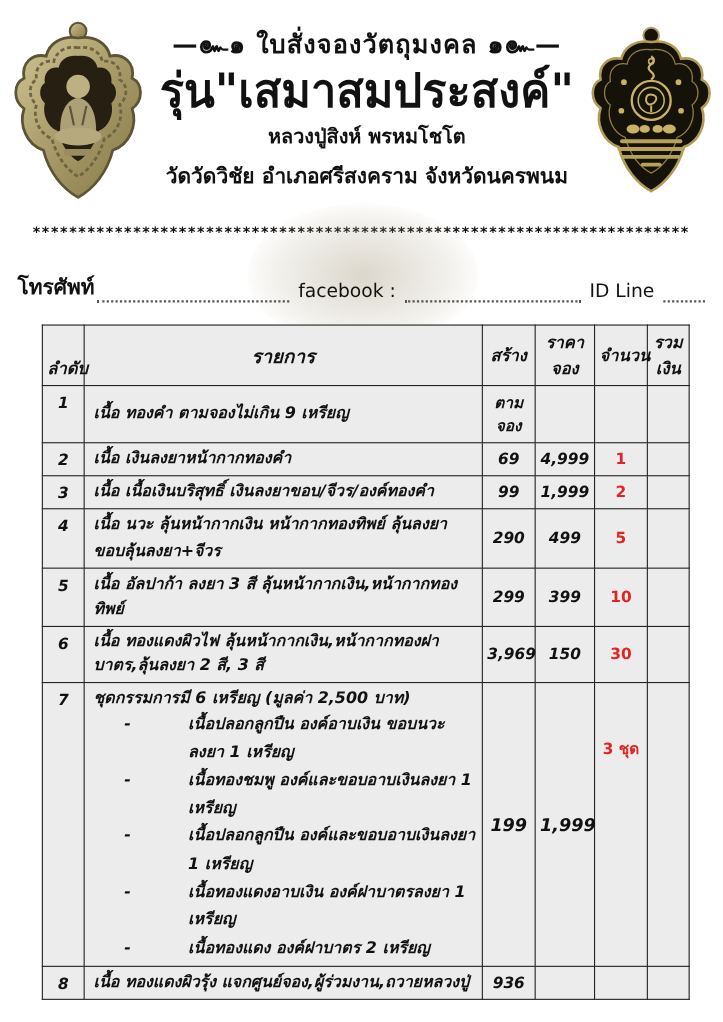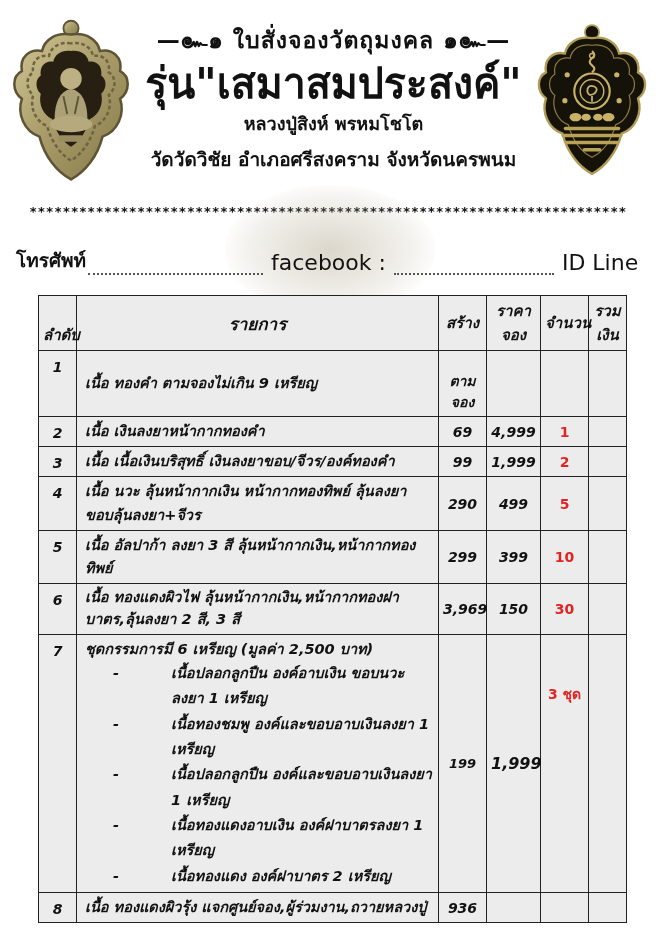--- a/index.html
+++ b/index.html
@@ -23,36 +23,36 @@
   .watermark1 { position:absolute; left:225px; top:185px; width:210px; height:130px;
     background:radial-gradient(ellipse at center, rgba(176,166,140,0.45) 0%, rgba(176,166,140,0.15) 55%, transparent 75%);
     border-radius:50%; z-index:0; }
   .watermark2 { position:absolute; left:255px; top:770px; width:170px; height:60px;
     background:radial-gradient(ellipse at center, rgba(176,166,140,0.40) 0%, transparent 70%);
     border-radius:50%; z-index:0; }
   
   .formlines { position:relative; z-index:1; padding:14px 14px 0 16px; }
   .formline { display:flex; align-items:flex-end; margin-top:12px; font-size:19px; font-weight:bold; }
   .formline .lbl { white-space:nowrap; }
-  .formline .lbl.latin { font-weight:normal; font-size:22px; padding:0 6px; }
+  .formline .lbl.latin { font-weight:normal; font-size:17px; padding:0 6px; }
   .dots { flex:1 1 auto; border-bottom:2px dotted #555; height:1em; margin:0 2px; }
   .dots.fixed { flex:0 0 auto; }
   
   .table-wrap { position:relative; z-index:1; margin:20px 30px 0 38px; }
   table { border-collapse:collapse; table-layout:fixed; width:588px; background:#ececec; }
   col.c-no{width:38px;} col.c-item{width:362px;} col.c-made{width:48px;}
   col.c-price{width:54px;} col.c-qty{width:48px;} col.c-total{width:38px;}
   th, td { border:1.5px solid #222; font-size:14px; padding:3px 4px; vertical-align:middle; }
   th { font-weight:bold; font-style:italic; font-size:15px; height:46px; }
   th.h-item { font-size:17px; }
   td.no-cell { text-align:center; font-weight:bold; font-style:italic; vertical-align:top; padding-top:8px; }
   td.item-cell { font-weight:bold; font-style:italic; font-size:14.5px; padding-left:8px; line-height:1.6; }
   td.num-cell { text-align:center; font-weight:bold; font-style:italic; }
   td.qty-cell { text-align:center; font-weight:bold; color:#e32222; font-size:14px; }
-  tr.r1 td { height:44px; } tr.r1 td.num-cell{ vertical-align:top; padding-top:20px; line-height:1.5;margin-left:36px; }
+  tr.r1 td { height:44px; } tr.r1 td.num-cell{ vertical-align:top; padding-top:6px; line-height:1.5;margin-left:36px; }
   tr.rs td { height:29px; }
   tr.r6 td.item-cell { line-height:1.5; }
   .subitem { display:flex; padding-left:28px; line-height:1.75; }
   .subitem .bullet { width:58px; flex:0 0 auto; }
 </style>
 </head>
 <body>
 
 <div class="page">
 
@@ -219,21 +219,21 @@
             </div>
             <div class="subitem">
               <span class="bullet">-</span>
               <span>เนื้อทองแดงอาบเงิน องค์ฝาบาตรลงยา  1 เหรียญ</span>
             </div>
             <div class="subitem">
               <span class="bullet">-</span>
               <span>เนื้อทองแดง องค์ฝาบาตร  2 เหรียญ</span>
             </div>
           </td>
-          <td class="num-cell" style="font-size:13px">199</td>
+          <td class="num-cell" style="font-size:16px">199</td>
           <td class="num-cell" style="font-size:16px">1,999</td>
           <td class="qty-cell" style="vertical-align:top; padding-top:48px">3 ชุด</td>
           <td class="num-cell"></td>
         </tr>
         <tr class="rs">
           <td class="no-cell">8</td>
           <td class="item-cell">เนื้อ ทองแดงผิวรุ้ง แจกศูนย์จอง,ผู้ร่วมงาน,ถวายหลวงปู่</td>
           <td class="num-cell">936</td>
           <td class="num-cell"></td>
           <td class="qty-cell"></td>

